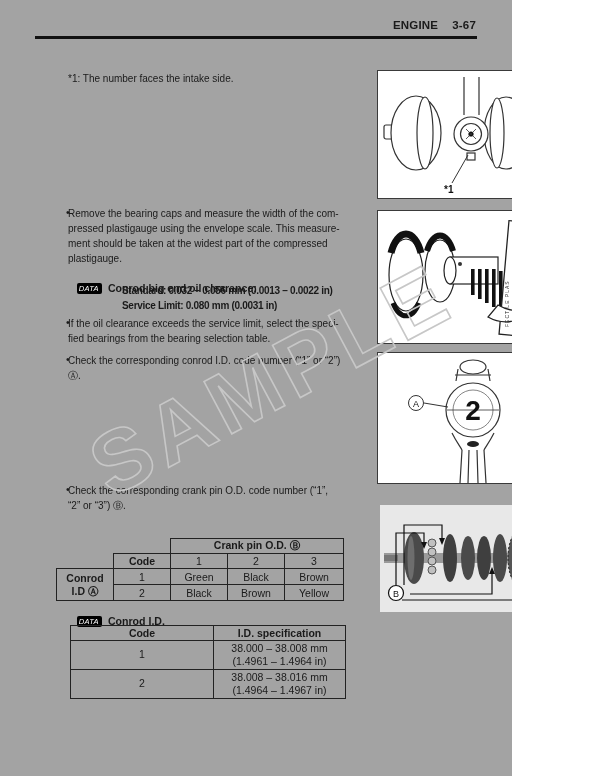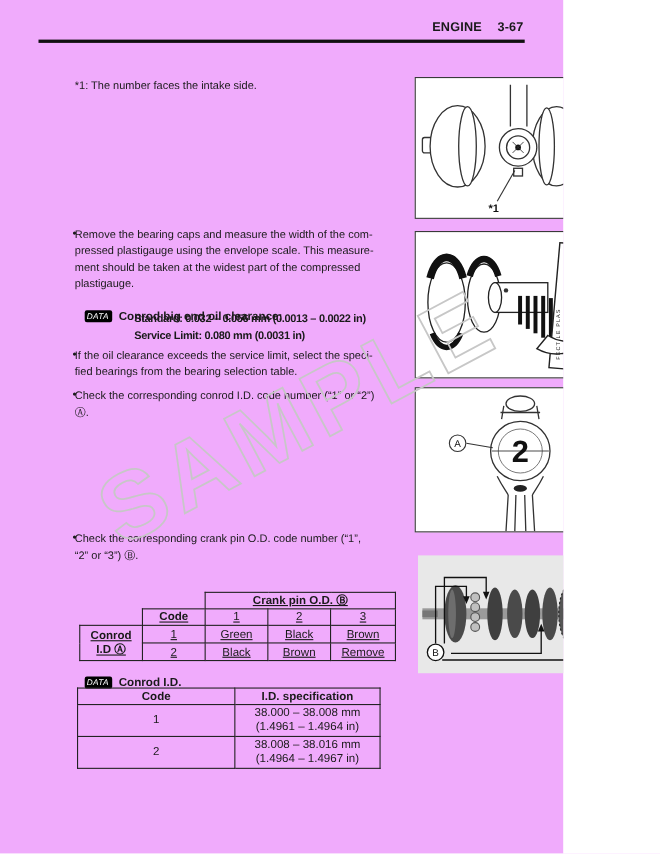--- a/index.html
+++ b/index.html
@@ -1,16 +1,16 @@
 <!DOCTYPE html>
 <html><head>
 <meta charset="utf-8">
 <style>
   html,body{margin:0;padding:0;background:#fff;}
-  .page{position:relative;width:512px;height:776px;background:#f0abfc;overflow:hidden;
+  .page{position:relative;width:512px;height:776px;background:#a3a3a3;overflow:hidden;
         font-family:"Liberation Sans",sans-serif;color:#1a1a1a;}
   
   .hdr{position:absolute;top:19px;right:36px;font-size:11.5px;font-weight:bold;letter-spacing:.2px;}
   .hdr .sec{margin-right:14px;}
   .rule{position:absolute;left:35px;right:35px;top:36px;height:3px;background:#111;}
   
   .txt{font-size:10px;line-height:15px;white-space:pre;}
   .note{position:absolute;left:68px;top:71px;}
   .bullet{position:absolute;}
   .bullet .dot{position:absolute;left:0;top:0;font-size:10.6px;}
@@ -31,21 +31,21 @@
   .dt-bearing{left:65px;top:517px;}
   .dt-conrod{left:65px;top:603px;}
   
   .figbox{position:absolute;border:1.5px solid #3a3a3a;background:#fff;}
   .fig1{left:377px;top:70px;width:181px;height:127px;}
   .fig2{left:377px;top:210px;width:181px;height:132px;}
   .fig3{left:377px;top:352px;width:181px;height:130px;}
   .photo{position:absolute;left:380px;top:505px;width:176px;height:107px;background:#e8e8e8;}
   
   table{border-collapse:collapse;table-layout:fixed;}
-  .btable{position:absolute;left:72px;top:538px;width:287px;font-size:10.5px;text-decoration:underline;}
+  .btable{position:absolute;left:56px;top:538px;width:287px;font-size:10.5px;}
   .btable td{border:1px solid #222;text-align:center;padding:0;height:14px;}
   .btable tr.drow td{height:15px;}
   .btable td.ghost{border:none;}
   .btable .hd{font-weight:bold;}
   .btable .rowhdr{font-weight:bold;line-height:12.5px;}
   .btable td.outer{border-width:1.5px;}
   .ctable{position:absolute;left:70px;top:625px;width:275px;font-size:10.5px;}
   .ctable td{border:1px solid #222;text-align:center;padding:0;}
   .ctable tr.h td{height:14px;font-weight:bold;}
   .ctable tr.r td{height:28px;line-height:13.5px;white-space:pre-line;}
@@ -128,21 +128,21 @@
       </td>
       <td>1</td>
       <td>Green</td>
       <td>Black</td>
       <td>Brown</td>
     </tr>
     <tr class="drow">
       <td>2</td>
       <td>Black</td>
       <td>Brown</td>
-      <td>Remove</td>
+      <td>Yellow</td>
     </tr>
   </tbody>
     </table>
 
   <div class="datarow dt-conrod">
     <span class="badge">DATA</span><span>Conrod I.D.</span>
   </div>
 
   <table class="ctable">
     <colgroup>

